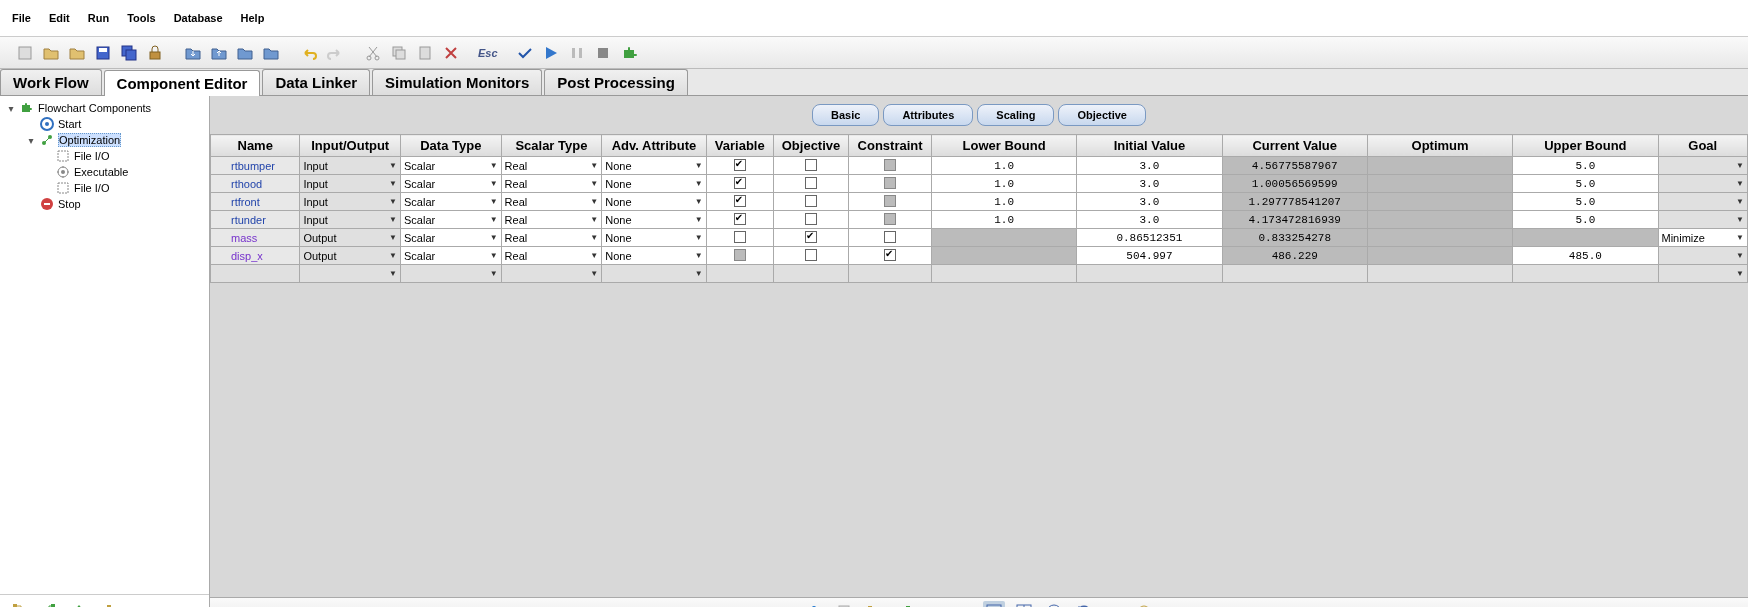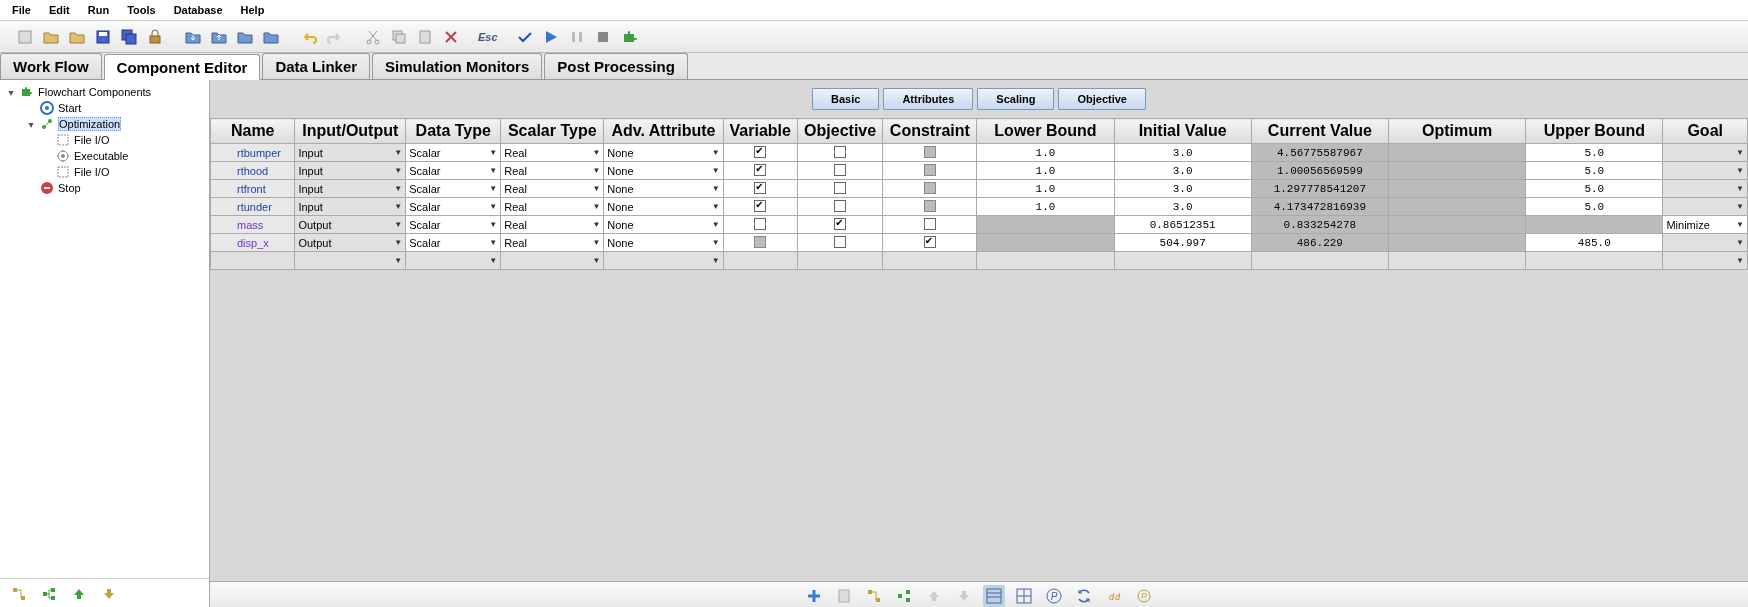--- a/index.html
+++ b/index.html
@@ -1,18 +1,18 @@
 <!DOCTYPE html>
 <html><head>
 <meta charset="utf-8">
 <style>
 * { box-sizing: border-box; margin: 0; padding: 0; }
 body { font-family: Arial, sans-serif; font-size: 11px; background: #f5f5f5; overflow: hidden; width: 1748px; height: 607px; }
 
-.menubar { background: #fff; border-bottom: 1px solid #ccc; padding: 2px 4px; display: flex; gap: 2px; }
+.menubar { background: #fff; border-bottom: 1px solid #ccc; padding: 10px 4px; display: flex; gap: 2px; }
 .menubar span { padding: 2px 8px; cursor: pointer; font-weight: bold; }
 
 .toolbar { background: linear-gradient(#fafafa,#e8e8e8); border-bottom: 1px solid #bbb; padding: 4px 14px; display: flex; gap: 4px; align-items: center; height: 32px; }
 .tool-btn { width: 22px; height: 22px; display: inline-flex; align-items: center; justify-content: center; border-radius: 2px; cursor: pointer; }
 .tool-sep { width: 8px; }
 
 .tabbar { background: #e8e8e8; display: flex; border-bottom: 1px solid #999; }
 .tab { padding: 4px 12px; border: 1px solid #999; border-bottom: none; background: linear-gradient(#f0f0f0,#ddd); margin-right: 2px; cursor: pointer; font-weight: bold; border-radius: 3px 3px 0 0; font-size: 15px; }
 .tab.active { background: #fff; position: relative; top: 1px; }
 
@@ -22,27 +22,27 @@
 .tree { flex: 1; padding: 4px; overflow: auto; }
 .tree-node { display: flex; align-items: center; gap: 4px; padding: 1px 2px; cursor: pointer; white-space: nowrap; }
 .tree-node.selected span.label { background: #cce0ff; border: 1px dotted #6699cc; }
 .tree-indent { display: inline-block; }
 .tree-toggle { width: 10px; text-align: center; color: #555; font-size: 10px; }
 .tree-icon { width: 14px; height: 14px; display: inline-flex; align-items: center; justify-content: center; }
 .tree-toolbar { border-top: 1px solid #ccc; padding: 4px 8px; display: flex; gap: 8px; }
 
 .content { flex: 1; display: flex; flex-direction: column; background: #d8d8d8; }
 .topbar { display: flex; justify-content: center; gap: 4px; padding: 8px; background: #d8d8d8; }
-.pill-btn { padding: 4px 18px; border: 1px solid #7a99c2; background: linear-gradient(#eef2fa,#c8d8ee); border-radius: 1px; cursor: pointer; font-weight: bold; font-size: 11px; }
+.pill-btn { padding: 4px 18px; border: 1px solid #7a99c2; background: linear-gradient(#eef2fa,#c8d8ee); border-radius: 8px; cursor: pointer; font-weight: bold; font-size: 11px; }
 
 .grid-wrap { flex: 1; overflow: auto; background: #d8d8d8; }
 table.grid { border-collapse: collapse; width: 100%; background: #fff; font-size: 11px; }
-.grid th { background: linear-gradient(#f4f4f4,#dcdcdc); border: 1px solid #aaa; padding: 3px 4px; font-weight: bold; font-size: 16px; white-space: nowrap; }
+.grid th { background: linear-gradient(#f4f4f4,#dcdcdc); border: 1px solid #aaa; padding: 3px 4px; font-weight: bold; font-size: 13px; white-space: nowrap; }
 .grid td { border: 1px solid #aaa; padding: 0; text-align: center; height: 18px; position: relative; }
-.grid td.name { text-align: left; padding-left: 26px; color: #2244aa; background:#e8e8e8;}
+.grid td.name { text-align: left; padding-left: 20px; color: #2244aa; background:#e8e8e8;}
 .grid td.name.purple { color: #7733cc; }
 .grid td.gray { background: #bbb; }
 .grid td.yellow { background: #ffff00; }
 .grid td.white { background: #fff; }
 .grid tr.empty td { background:#e0e0e0;}
 .cell-dd { display: flex; align-items: center; justify-content: space-between; padding: 0 3px; height: 100%; background:#fff;}
 .cell-dd.gray { background:#e0e0e0;}
 .dd-arrow { font-size: 8px; color: #333; }
 .chk { display: inline-block; width: 12px; height: 12px; border: 1px solid #666; background: #fff; position: relative; }
 .chk.on::after { content: '✔'; position: absolute; top: -2px; left: 0; font-size: 10px; color: #000; }

